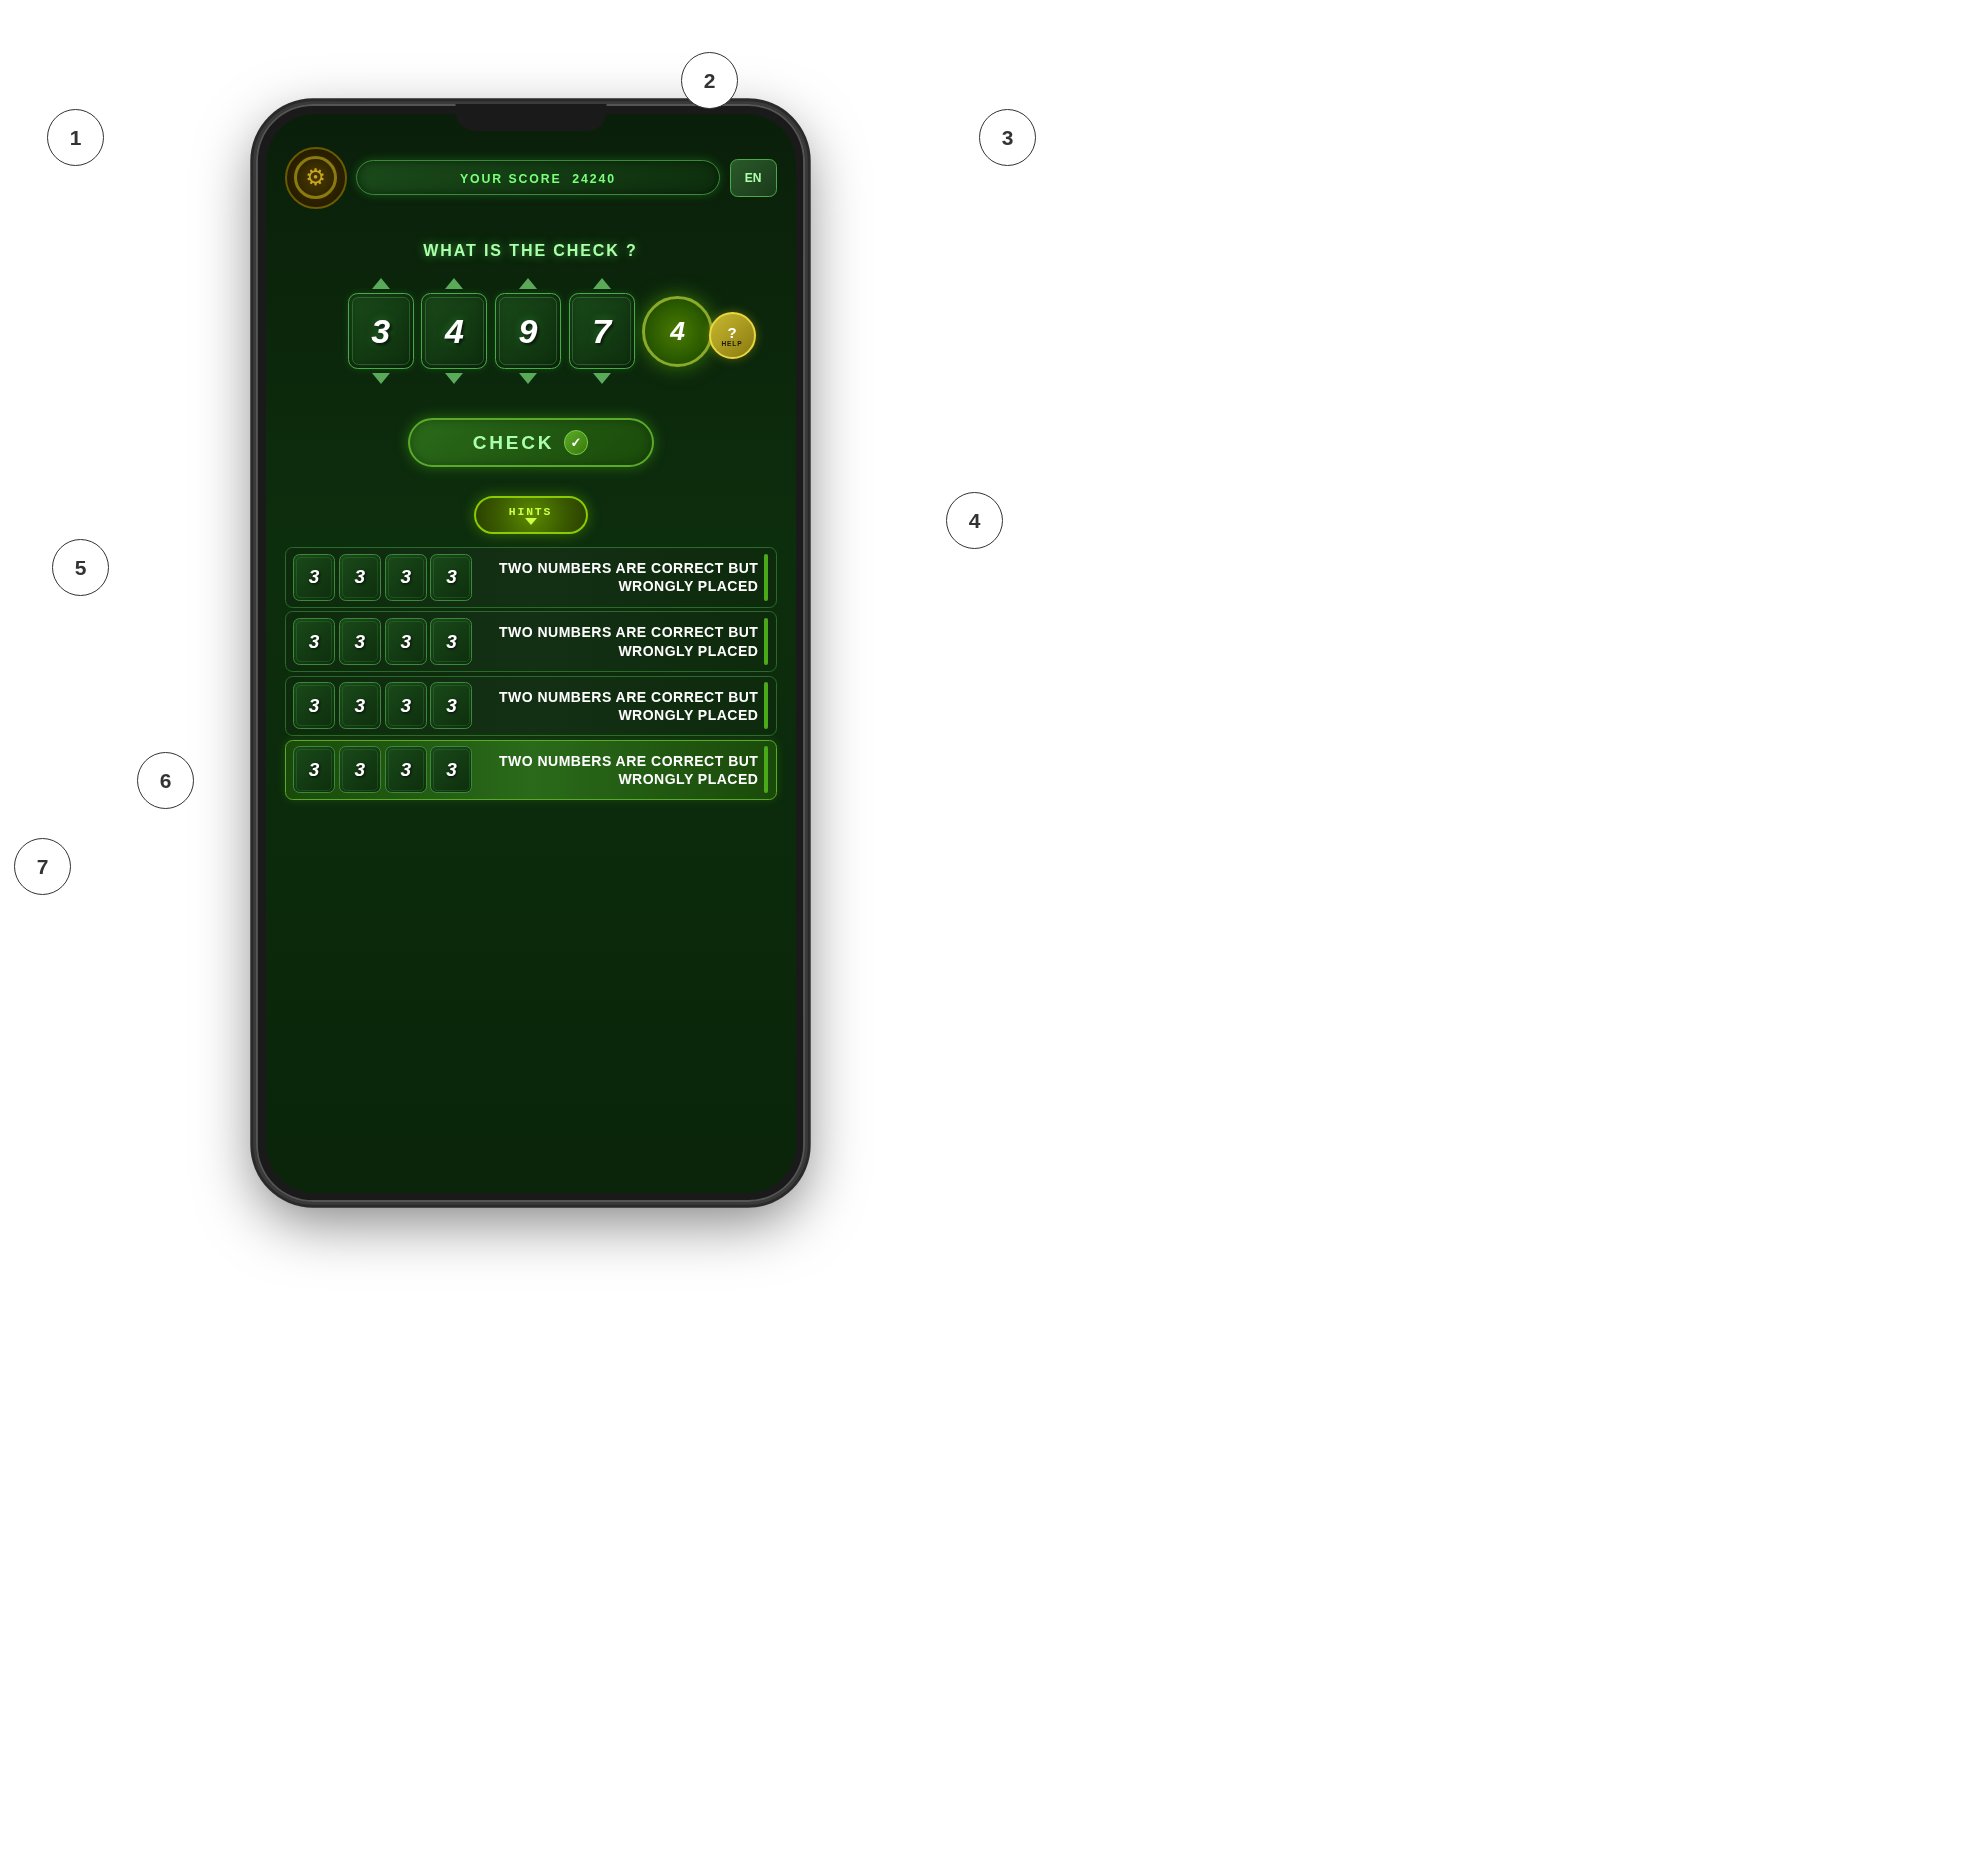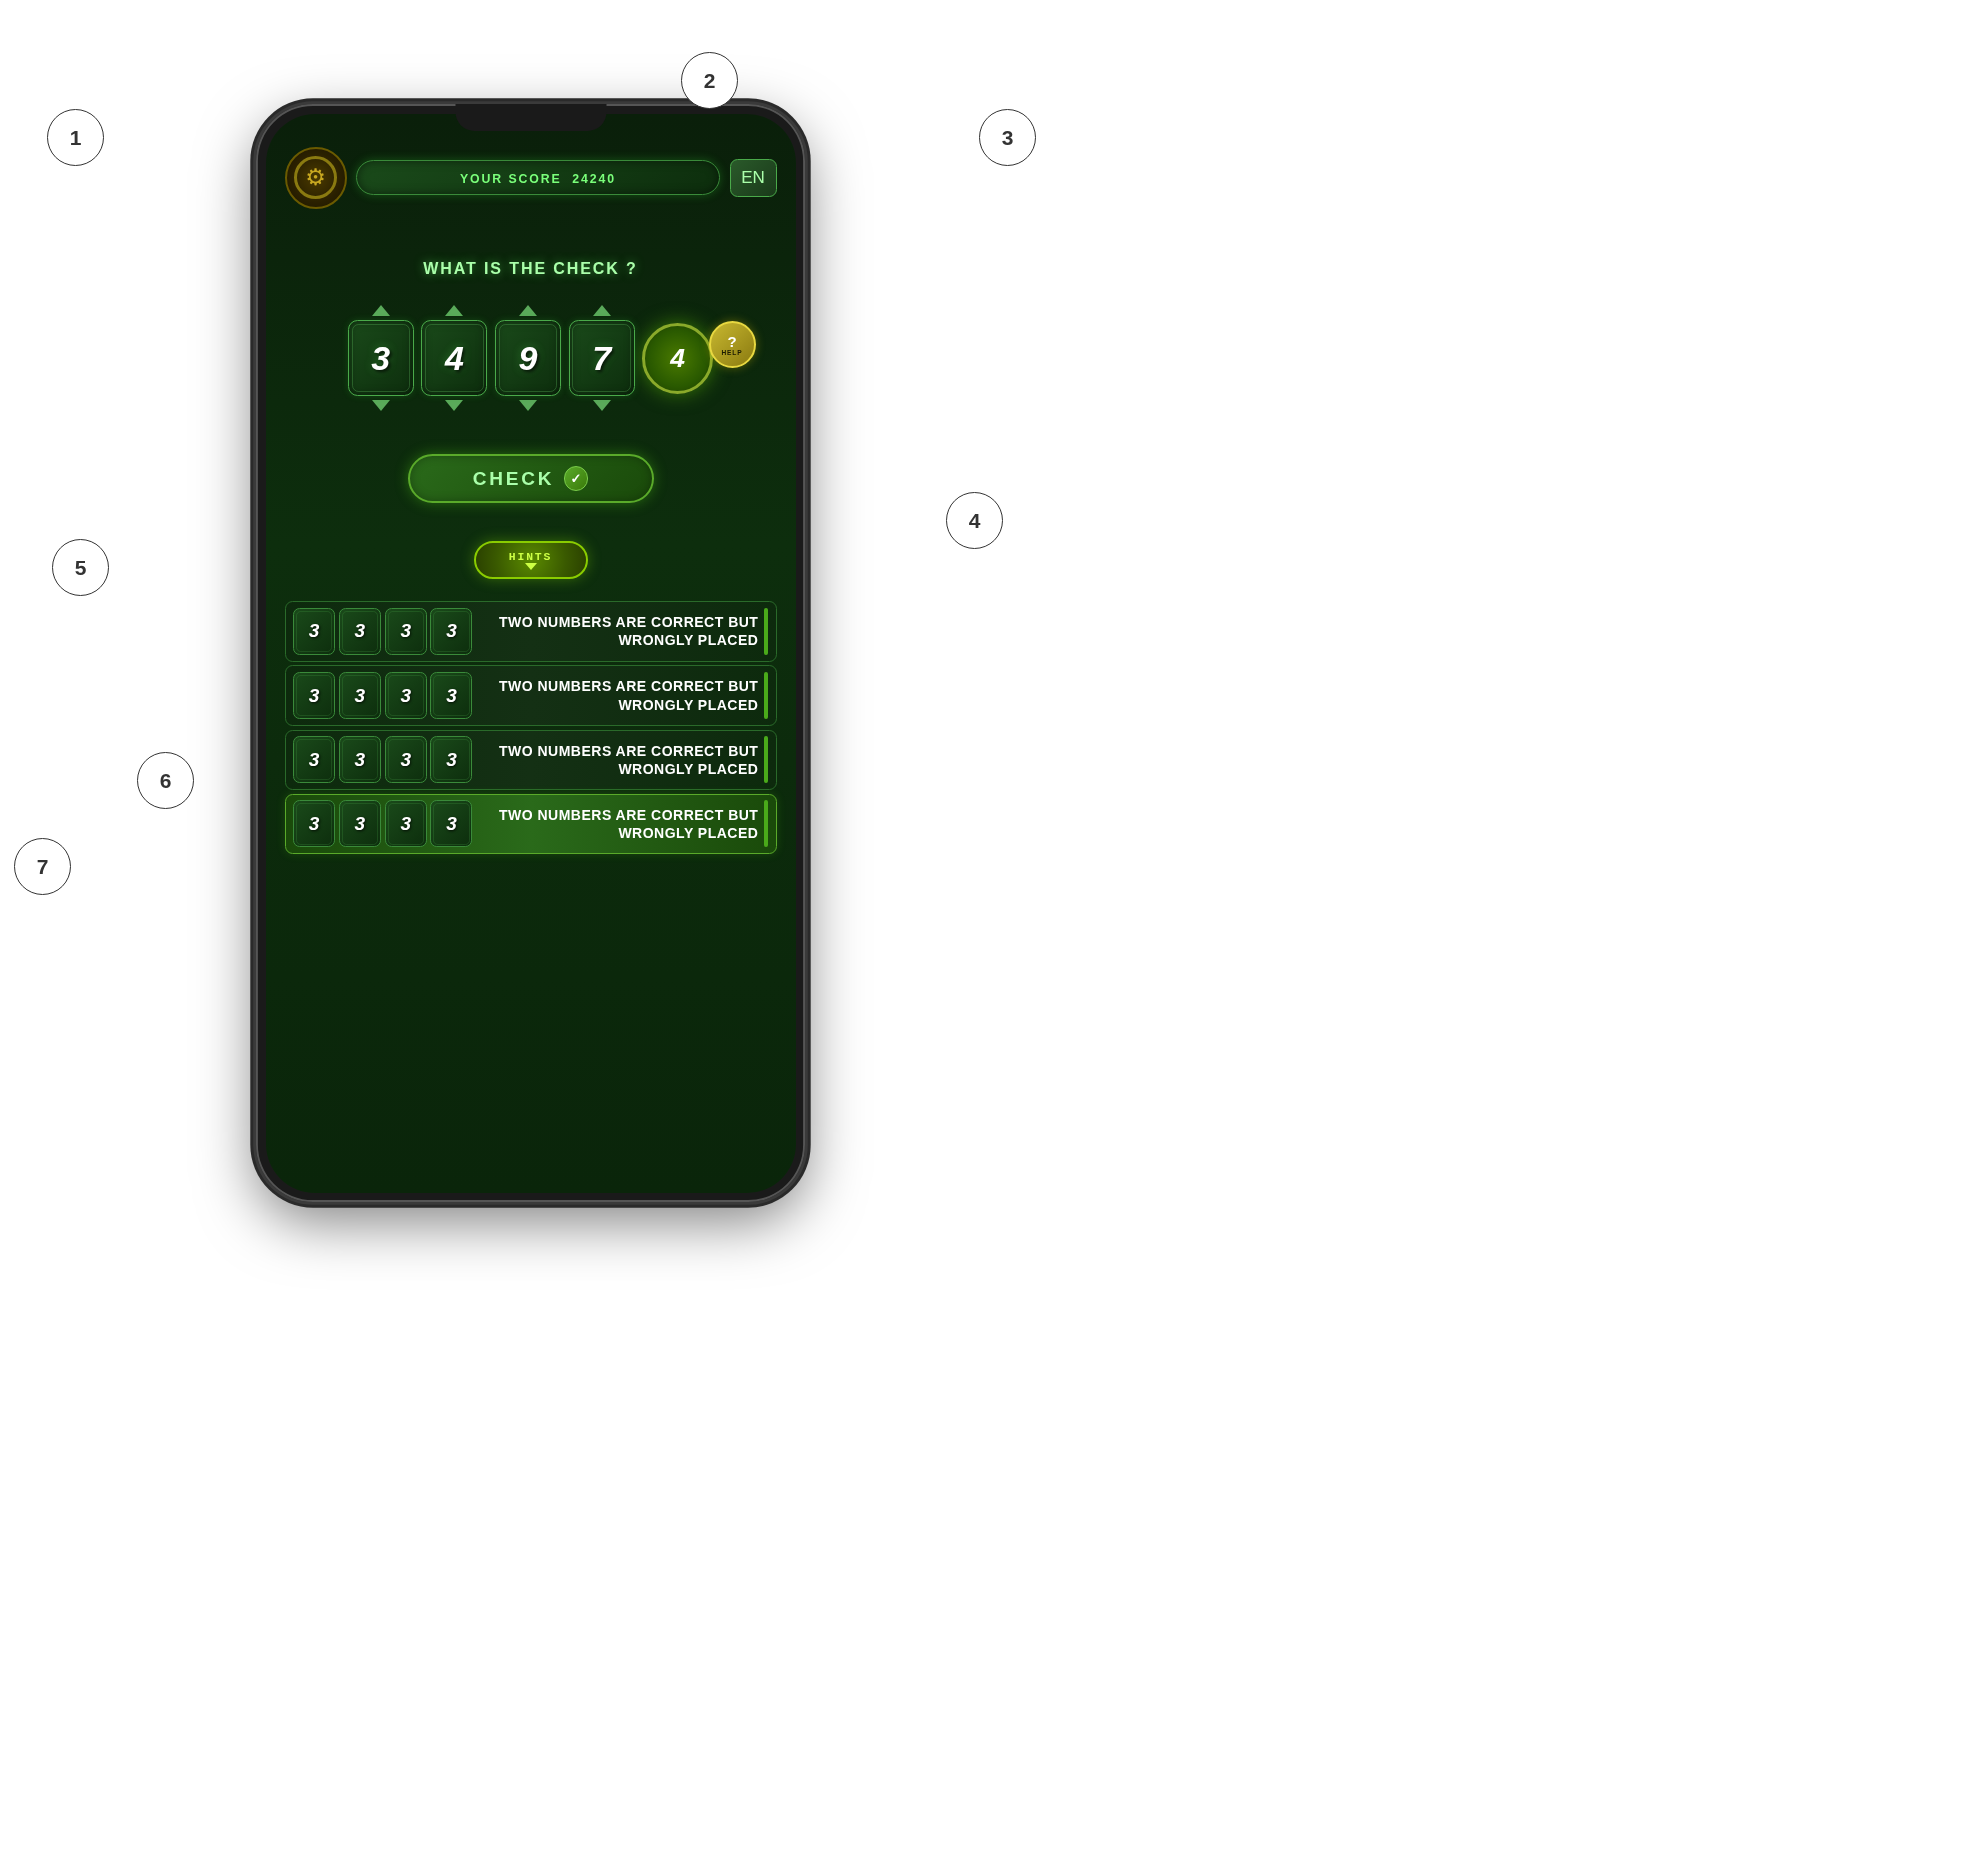--- a/index.html
+++ b/index.html
@@ -48,21 +48,21 @@
 
     
     .screen-content {
       width: 100%;
       height: 100%;
       background: linear-gradient(180deg, #0a1f0a 0%, #0d2e0d 40%, #0a250a 100%);
       padding: 33px 19px 19px;
       display: flex;
       flex-direction: column;
       align-items: center;
-      gap: 22px;
+      gap: 13px;
     }
 
     
     .header {
       width: 100%;
       display: flex;
       align-items: center;
       justify-content: space-between;
       margin-bottom: 3.8px;
     }
@@ -119,22 +119,22 @@
       background: linear-gradient(135deg, #2a5a2a, #1a3a1a);
       border: 1.9px solid #4aaa4a;
       border-radius: 7.6px;
       display: flex;
       align-items: center;
       justify-content: center;
       cursor: pointer;
     }
     .lang-text {
       color: #aaffaa;
-      font-size: 17px;
-      font-weight: 400;
+      font-size: 12px;
+      font-weight: 700;
     }
 
     
     .help-btn {
       position: absolute;
       right: 21px;
       top: 87px;
       width: 47px;
       height: 47px;
       background: linear-gradient(135deg, #c8b830, #8a7a10);

